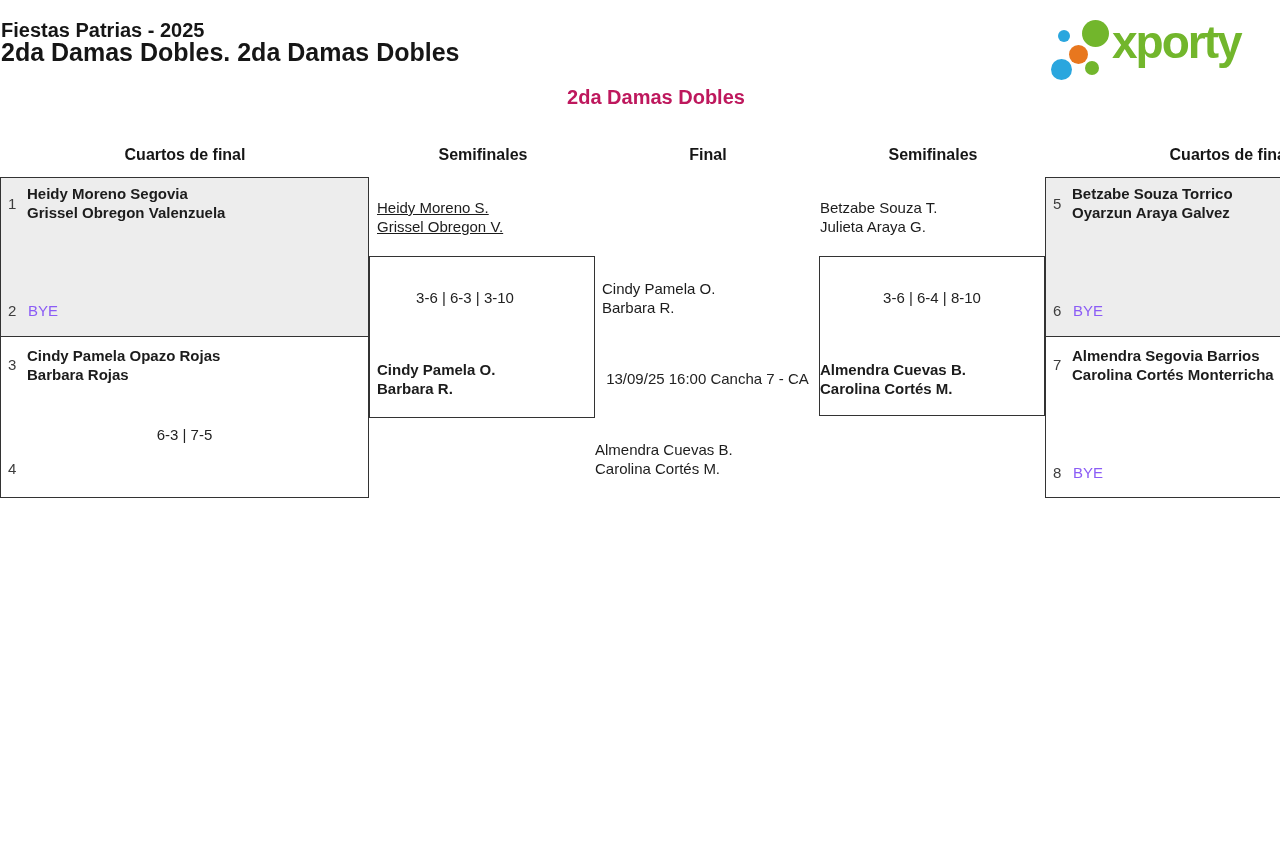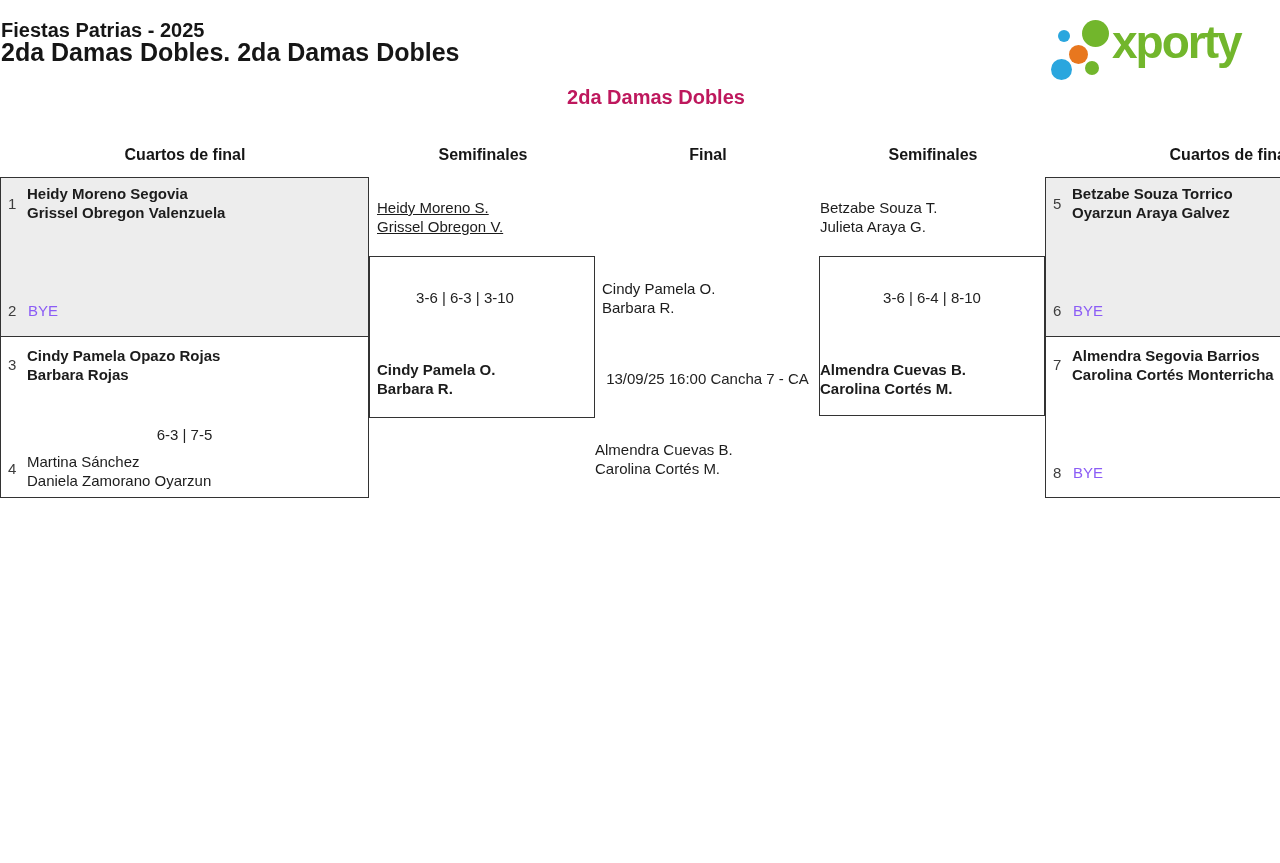--- a/index.html
+++ b/index.html
@@ -79,24 +79,20 @@
   <div class="seed" style="left:8px; top:302px;">2</div>
   <div class="bye" style="left:28px; top:302px;">BYE</div>
 
   <div class="seed" style="left:8px; top:356px;">3</div>
   <div class="team winner" style="left:27px; top:346px;">
     <div>Cindy Pamela Opazo Rojas</div>
     <div>Barbara Rojas</div>
   </div>
   <div class="score" style="left:0; top:410px; width:369px;margin-top:16px;">6-3 | 7-5</div>
   <div class="seed" style="left:8px; top:460px;">4</div>
-  <div class="team" style="left:27px; top:452px;">
-    <div>Martina Sánchez</div>
-    <div>Daniela Zamorano Oyarzun</div>
-  </div>
 
   <div class="team" style="left:377px; top:198px;text-decoration:underline;">
     <div>Heidy Moreno S.</div>
     <div>Grissel Obregon V.</div>
   </div>
   <div class="score" style="left:369px; top:289px; width:192px;">3-6 | 6-3 | 3-10</div>
   <div class="team winner" style="left:377px; top:360px;">
     <div>Cindy Pamela O.</div>
     <div>Barbara R.</div>
   </div>

